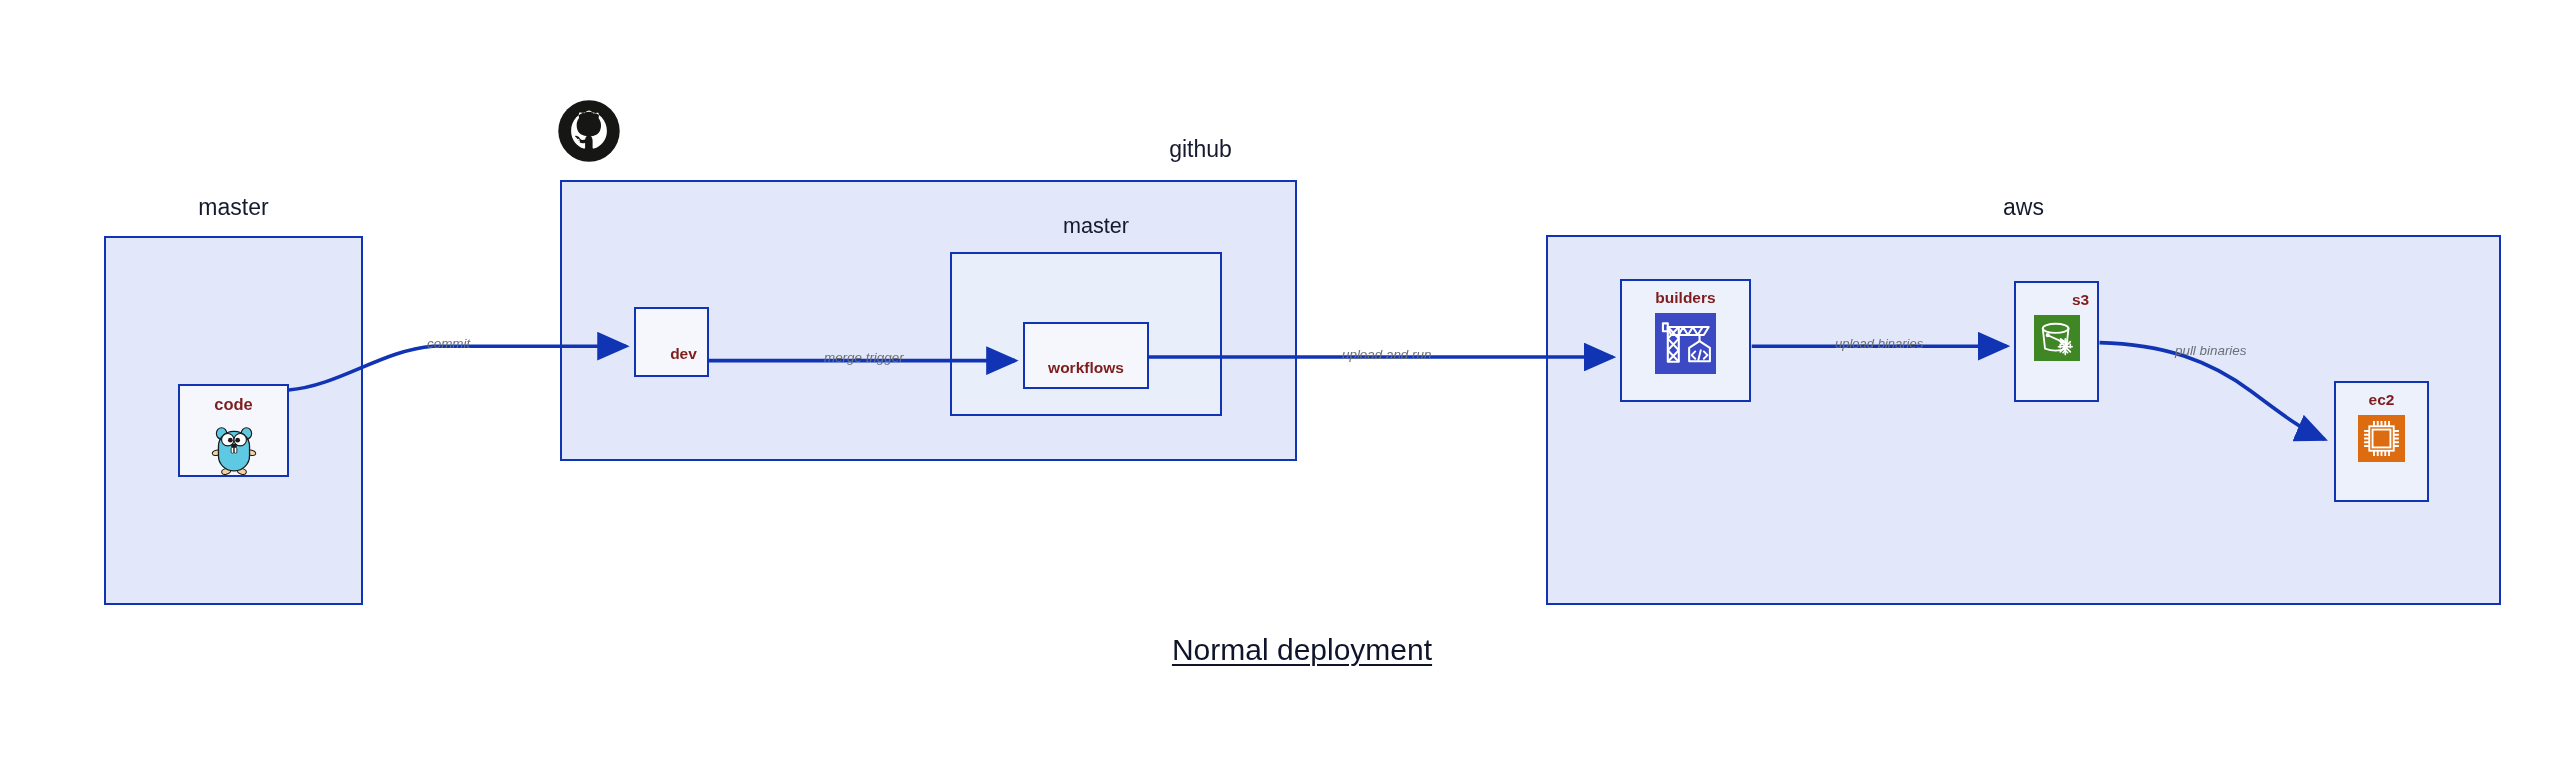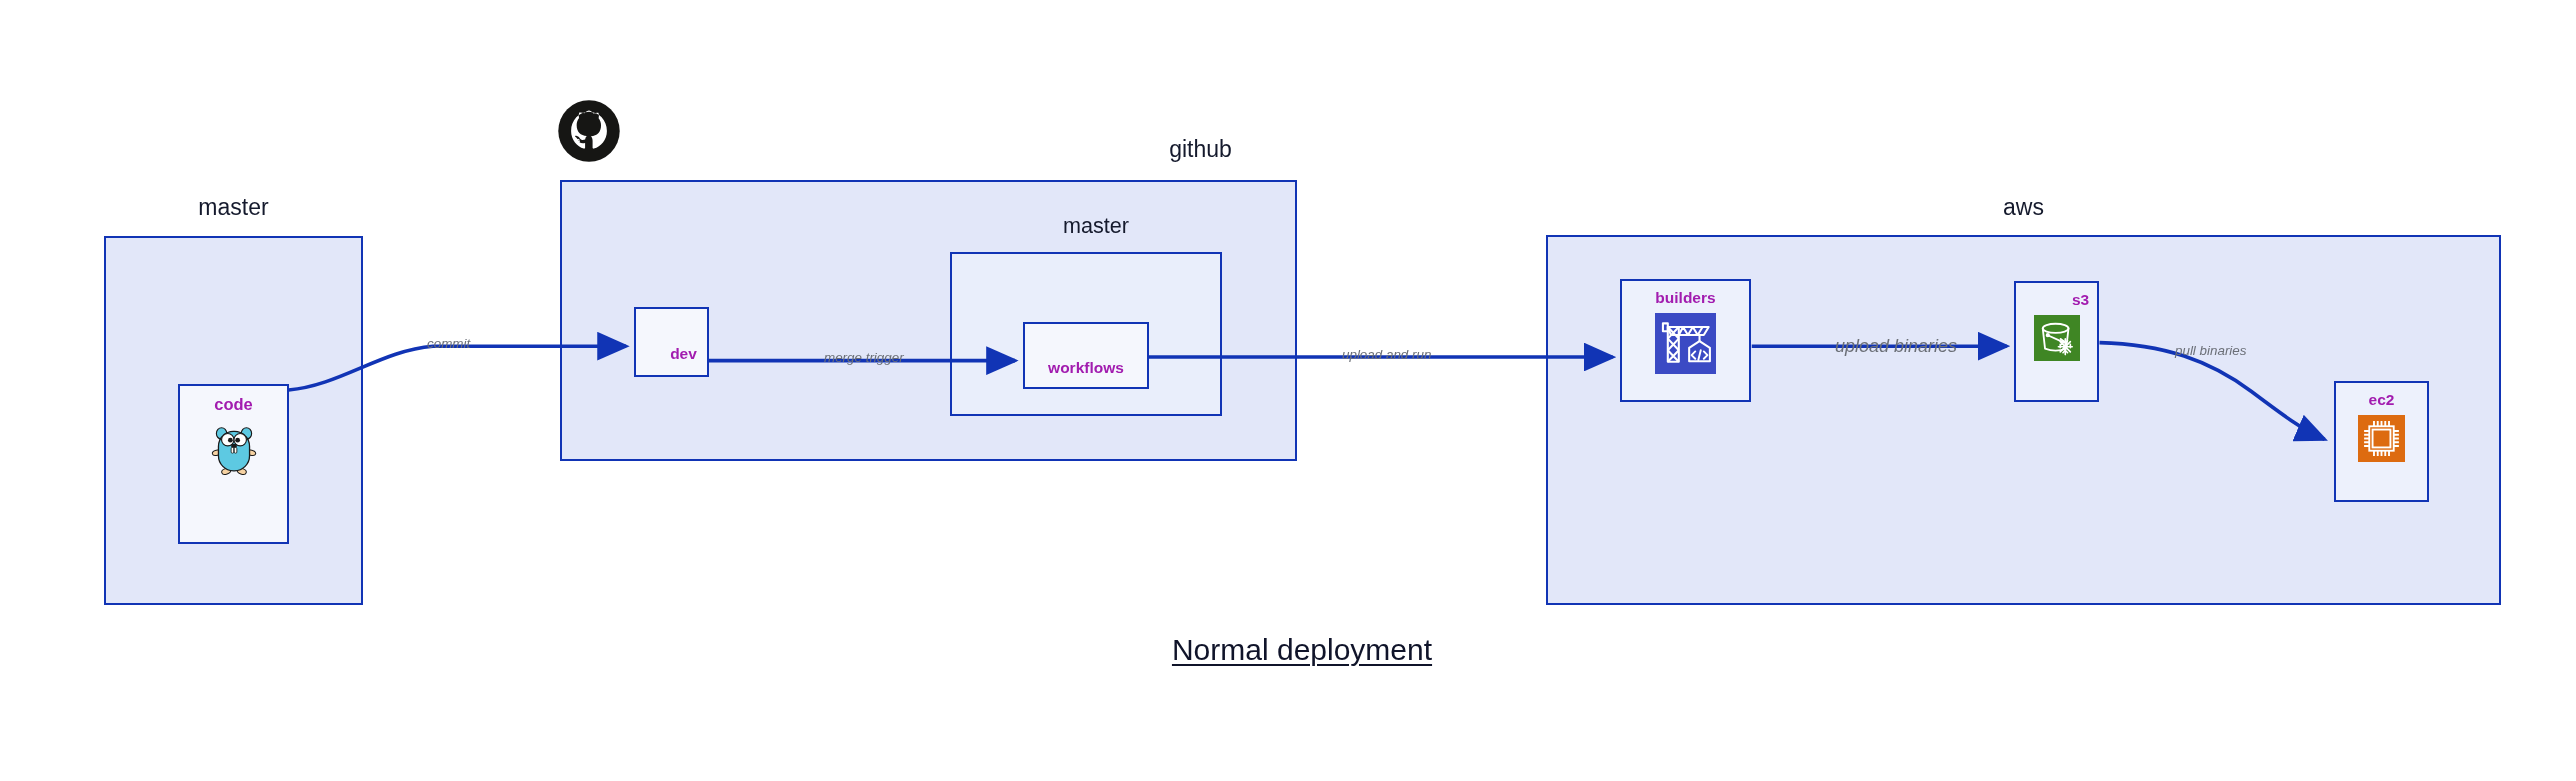--- a/index.html
+++ b/index.html
@@ -45,21 +45,21 @@
     border: 2.6px solid #1134B5;
     background: #EDF1FC;
     display: flex;
     flex-direction: column;
     align-items: center;
   }
   .node.white {
     background: #F5F7FD;
   }
   .node-label {
-    color: #a21caf;
+    color: #7f1d1d;
     font-family: "Liberation Sans", sans-serif;
     font-weight: bold;
     white-space: nowrap;
     line-height: 1;
   }
 
   
   .edge-label {
     position: absolute;
     color: #6B6F77;
@@ -128,21 +128,21 @@
       <circle cx="37.3" cy="66.2" r="0.8" fill="#161614"></circle>
     </svg>
   </div>
 
   <div class="group sub" style="left:950px; top:252px; width:272px; height:164px;"></div>
   <div class="group-label" style="left:960px; top:215px; width:272px; font-size:21.6px;">master</div>
 
   <div class="group" style="left:1546px; top:235px; width:955px; height:370px;"></div>
   <div class="group-label" style="left:1546px; top:196px; width:955px; font-size:23px;">aws</div>
 
-  <div class="node white" style="left:178px; top:384px; width:111px; height:160px;">
+  <div class="node white" style="left:178px; top:384px; width:111px; height:93px;justify-content:space-between;">
     <span class="node-label" style="font-size:16.5px; margin-top:10.3px;">code</span>
     <div style="margin-top:7.2px; width:52px; height:57px;">
       <svg width="52" height="57" viewBox="0 0 100 110" class="icon-square">
 
         <ellipse cx="26" cy="26" rx="10" ry="11" fill="#5DC9E2" stroke="#1a1a1a" stroke-width="2.2"></ellipse>
         <ellipse cx="74" cy="26" rx="10" ry="11" fill="#5DC9E2" stroke="#1a1a1a" stroke-width="2.2"></ellipse>
 
         <ellipse cx="17" cy="63" rx="9" ry="5" fill="#F6D2A2" stroke="#1a1a1a" stroke-width="2" transform="rotate(-16 17 63)"></ellipse>
         <ellipse cx="83" cy="63" rx="9" ry="5" fill="#F6D2A2" stroke="#1a1a1a" stroke-width="2" transform="rotate(16 83 63)"></ellipse>
 
@@ -259,20 +259,20 @@
 
     <path d="M4075 665 C 4200 668, 4290 700, 4370 760 C 4430 805, 4470 835, 4512 853" fill="none" stroke="#1134B5" stroke-width="7" marker-end="url(#ah)"></path>
   </svg>
 
   <div class="edge-label" style="left:427px; top:337px; font-size:13.4px;">commit</div>
 
   <div class="edge-label" style="left:824px; top:351px; font-size:13.4px;">merge trigger</div>
 
   <div class="edge-label" style="left:1342px; top:348px; font-size:13.4px;">upload and run</div>
 
-  <div class="edge-label" style="left:1835px; top:337px; font-size:18px;">upload binaries</div>
+  <div class="edge-label" style="left:1835px; top:337px; font-size:13px;">upload binaries</div>
 
   <div class="edge-label" style="left:2175px; top:344px; font-size:13.4px;">pull binaries</div>
 
   <div id="diagram-title" style="left:0; top:635px; width:2604px; text-align:center; font-size:30px;">Normal deployment</div>
 
 </div>
 
 
 </body></html>

